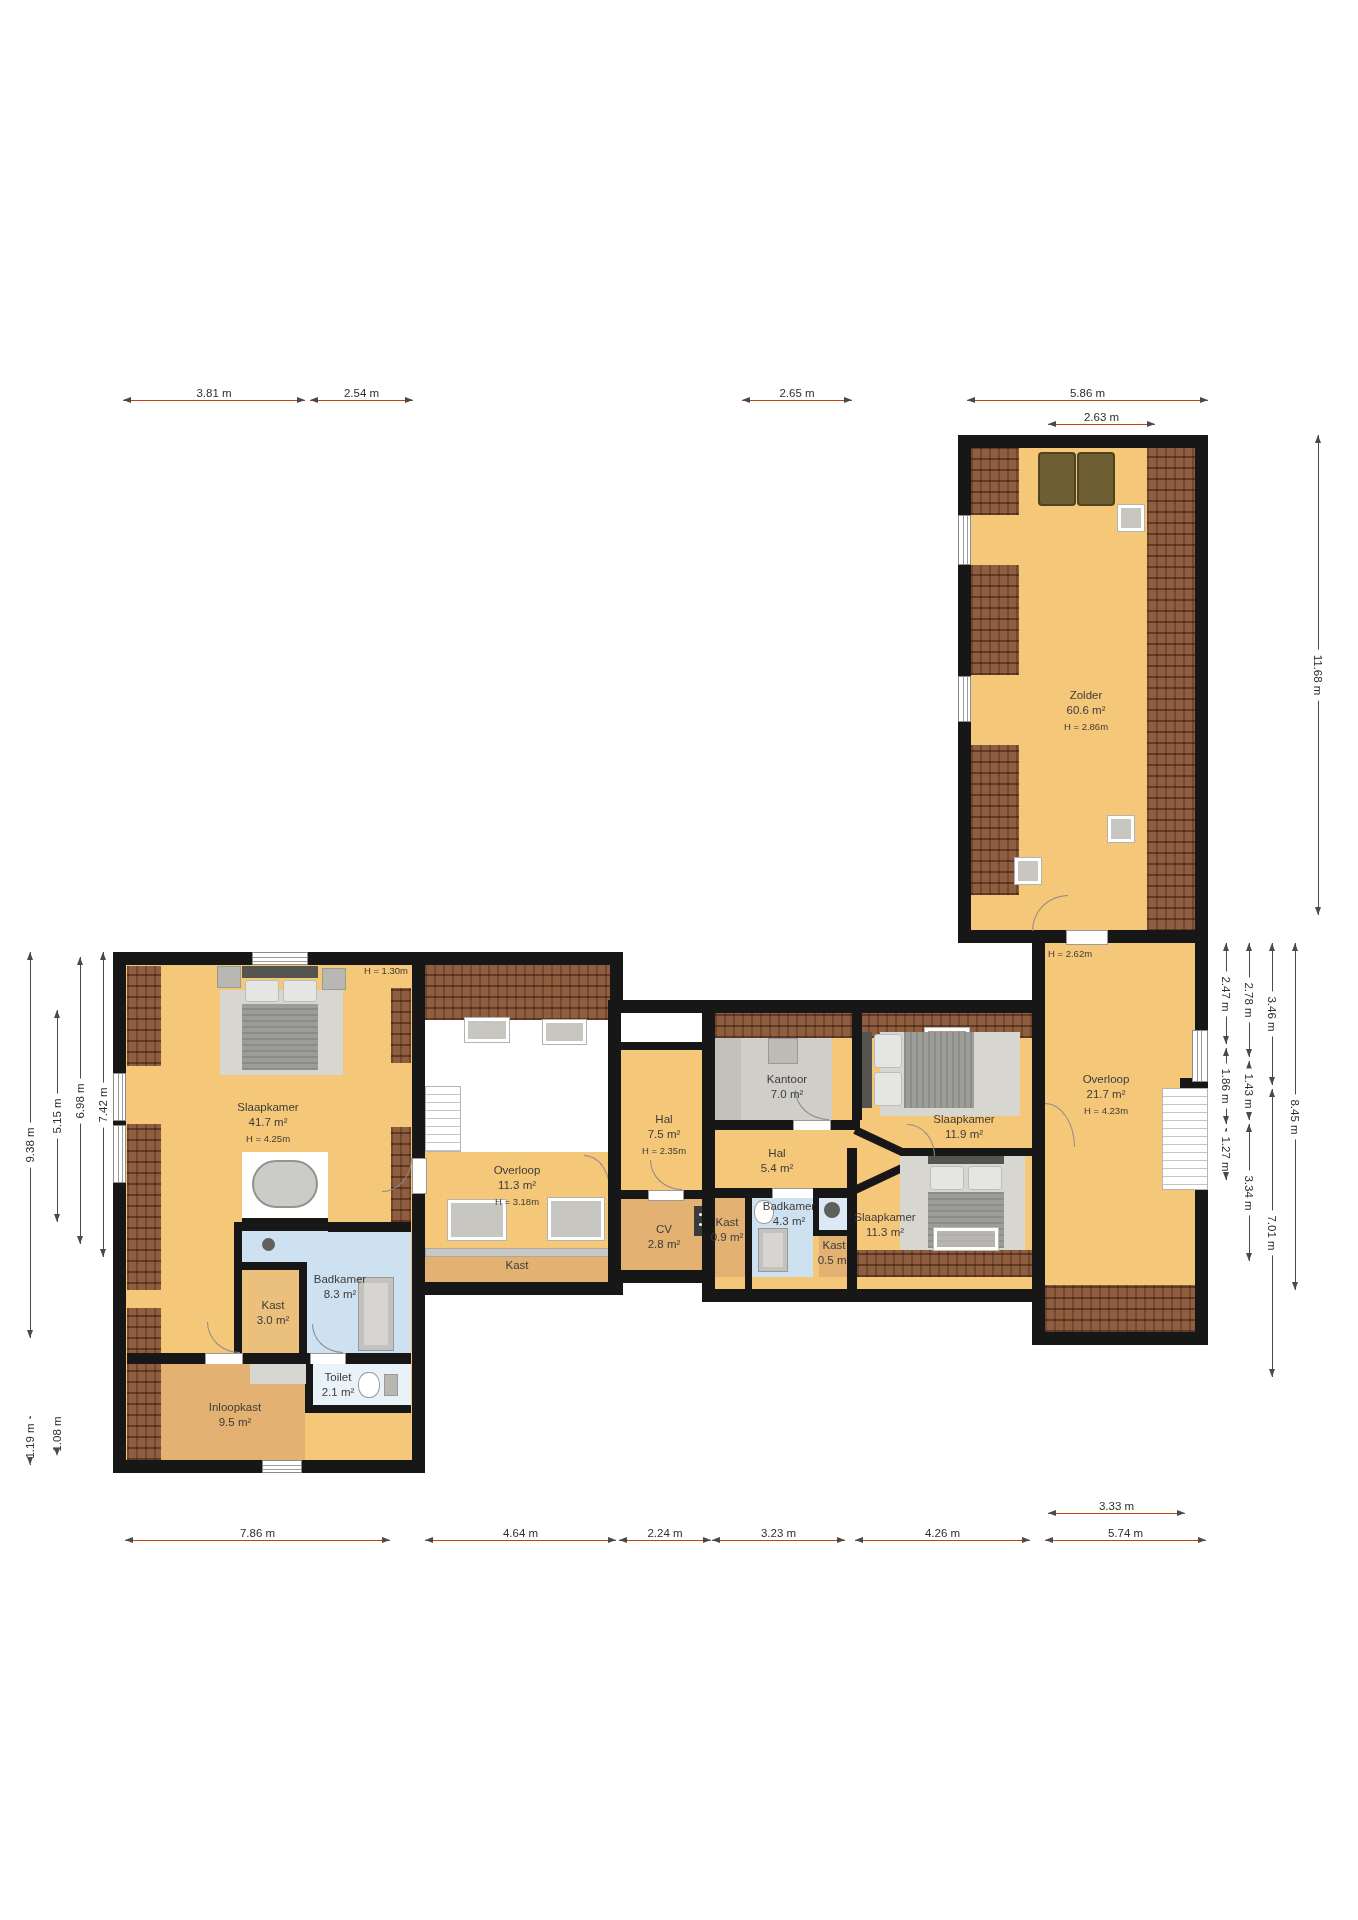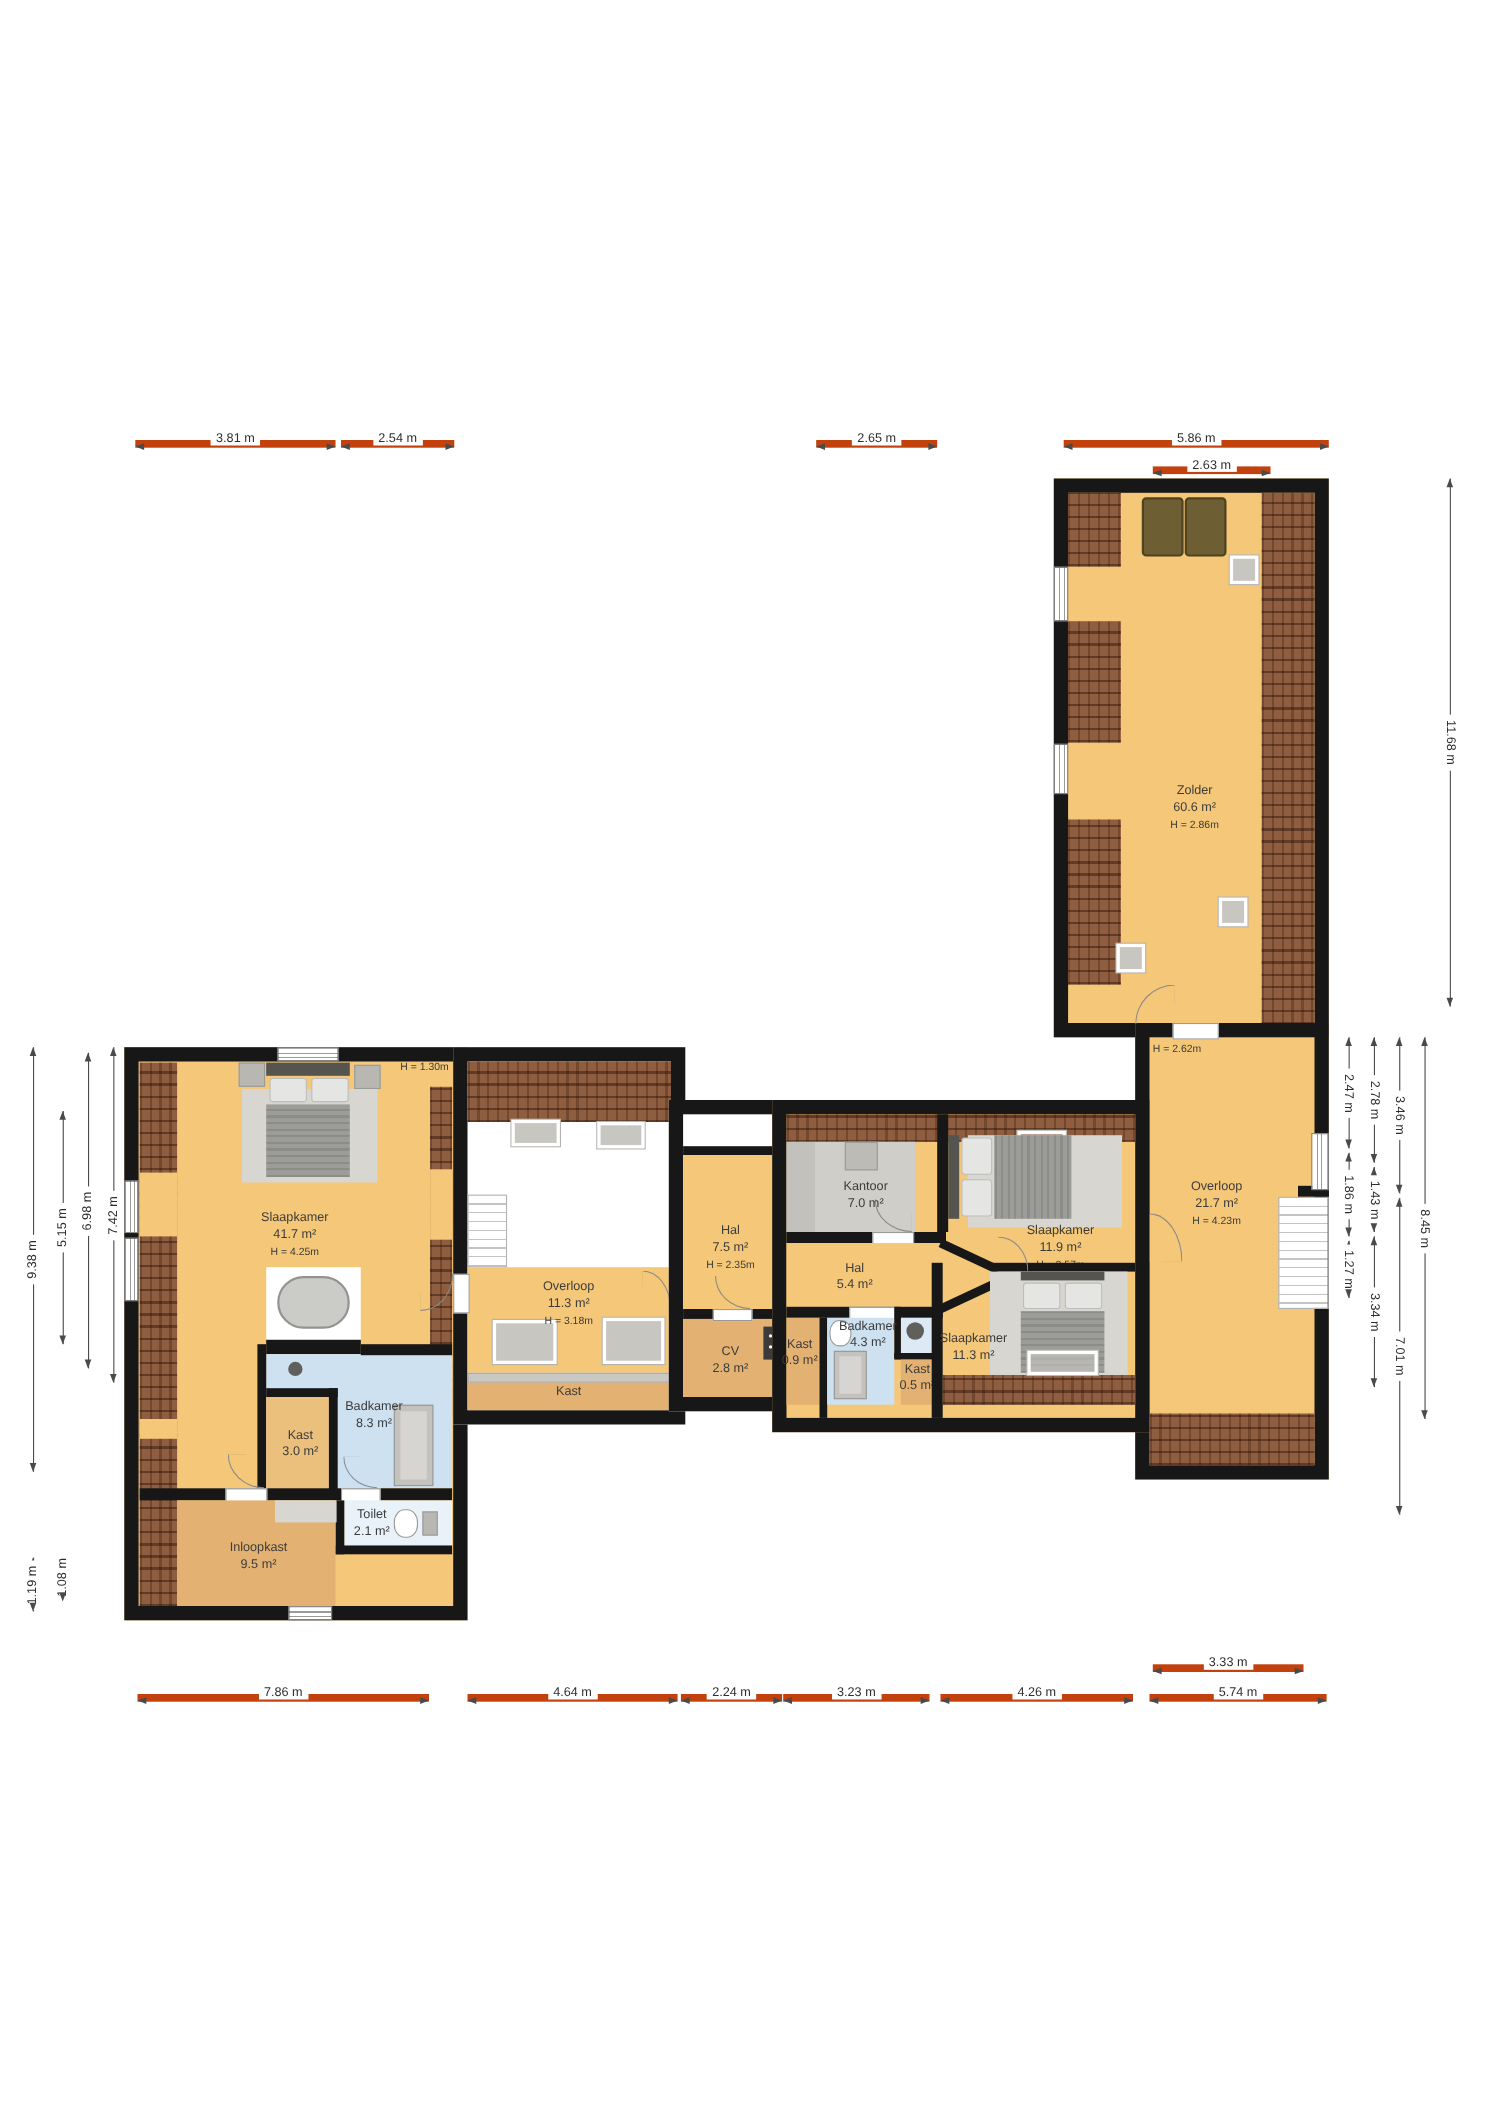--- a/index.html
+++ b/index.html
@@ -56,21 +56,21 @@
   .chair{background:#6E5E33;border:2px solid #4e421f;border-radius:4px;}
   .cvbox{background:#3B3B3B;}
   .cvbox i{position:absolute;width:3px;height:3px;border-radius:50%;background:#fff;}
   .frame{position:absolute;border:3px solid #fff;background:rgba(205,204,199,.55);box-shadow:0 0 0 1px #b8b8b5;box-sizing:border-box;}
   
   .lbl{position:absolute;color:#3c3c3c;font-size:11.5px;line-height:1.3;text-align:center;}
   .lbl .h{display:block;font-size:9.5px;margin-top:3px;}
   .lbl .nm,.lbl .ar{display:block;}
   .ann{position:absolute;color:#3c3c3c;font-size:9.5px;}
   
-  .dimh{position:absolute;height:0;border-top:7px solid #c2410c;}
+  .dimh{position:absolute;height:0;border-top:1px solid #c2410c;}
   .dimh:before,.dimh:after{content:"";position:absolute;top:-4px;border-top:3.5px solid transparent;border-bottom:3.5px solid transparent;}
   .dimh:before{left:0;border-right:8px solid #4a4a4a;}
   .dimh:after{right:0;border-left:8px solid #4a4a4a;}
   .dimh span{position:absolute;left:50%;top:-8px;transform:translate(-50%,-50%);background:#fff;padding:0 5px;font-size:11.5px;color:#2e2e2e;white-space:nowrap;}
   .dimv{position:absolute;width:0;border-left:1px solid #4a4a4a;}
   .dimv:before,.dimv:after{content:"";position:absolute;left:-4px;border-left:3.5px solid transparent;border-right:3.5px solid transparent;}
   .dimv:before{top:0;border-bottom:8px solid #4a4a4a;}
   .dimv:after{bottom:0;border-top:8px solid #4a4a4a;}
   .dimv span{position:absolute;top:50%;left:-1px;transform:translate(-50%,-50%);background:#fff;padding:5px 0;font-size:11.5px;color:#2e2e2e;white-space:nowrap;writing-mode:vertical-rl;}
   .dimv.up span{transform:translate(-50%,-50%) rotate(180deg);}
@@ -177,21 +177,21 @@
   <div class="roof" style="left:971px;top:745px;width:48px;height:150px;"></div>
   <div class="roof" style="left:1147px;top:448px;width:48px;height:560px;"></div>
   <div class="dormer" style="left:1150px;top:945px;width:55px;height:57px;"></div>
   <div class="chair" style="position:absolute;left:1038px;top:452px;width:34px;height:50px;"></div>
   <div class="chair" style="position:absolute;left:1077px;top:452px;width:34px;height:50px;"></div>
   <div class="panel" style="left:1118px;top:505px;width:26px;height:26px;"></div>
   <div class="panel" style="left:1108px;top:816px;width:26px;height:26px;"></div>
   <div class="panel" style="left:1015px;top:858px;width:26px;height:26px;"></div>
   <div class="winv" style="left:958px;top:515px;width:13px;height:50px;"></div>
   <div class="winv" style="left:958px;top:676px;width:13px;height:46px;"></div>
-  <div class="lbl" style="left:1026px;top:688px;width:120px;margin-top:24px;">
+  <div class="lbl" style="left:1026px;top:688px;width:120px;">
     <span class="nm">Zolder</span>
     <span class="ar">60.6 m²</span>
     <span class="h">H = 2.86m</span>
   </div>
 
   <div class="bld" style="left:1032px;top:930px;width:176px;height:415px;"></div>
   <div class="roof" style="left:1045px;top:1285px;width:150px;height:47px;"></div>
 
   <div class="gap" style="left:1066px;top:930px;width:40px;height:13px;border:1px solid #9a9a9a;"></div>
   <div class="arc tl" style="left:1032px;top:895px;width:36px;height:36px;"></div>

